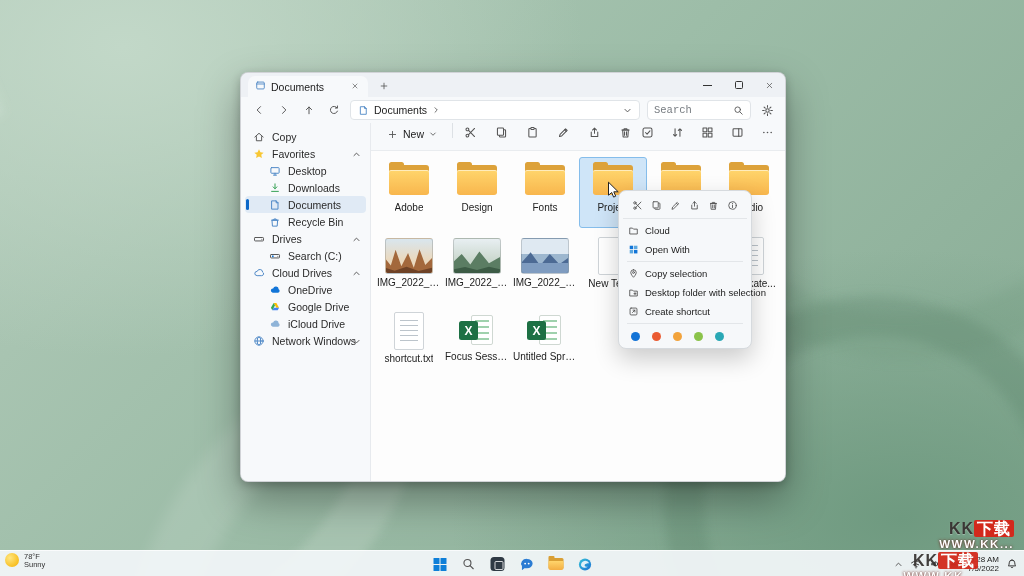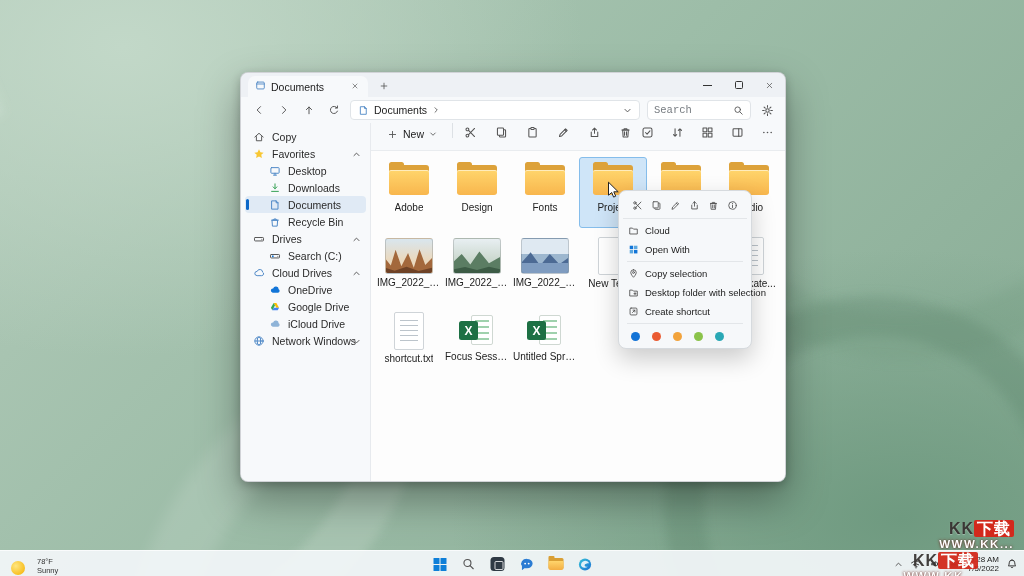--- a/index.html
+++ b/index.html
@@ -99,21 +99,21 @@
   .cm-item{display:flex;align-items:center;gap:6px;height:19px;padding:0 5px;border-radius:4px;white-space:nowrap}
   .cm-ic{display:flex;align-items:center;flex:0 0 auto}
   .cm-sep{height:1px;background:#e3e6e9;margin:2px 4px}
   .cm-dots{display:flex;align-items:center;gap:12px;padding:6px 8px 3px}
   .dot{width:9px;height:9px;border-radius:50%;flex:0 0 auto}
 
   .cursor{position:absolute;left:366px;top:108px;z-index:30;pointer-events:none}
 
   
   .taskbar{position:absolute;left:0;right:0;bottom:0;height:26px;background:rgba(241,245,248,.94);border-top:1px solid rgba(255,255,255,.7);z-index:50}
-  .tb-weather{position:absolute;left:6px;top:2px;display:flex;align-items:flex-end;gap:12px;height:22px;padding:0 5px;border-radius:4px}
+  .tb-weather{position:absolute;left:0;top:2px;display:flex;align-items:flex-start;gap:5px;height:22px;padding:0 5px;border-radius:4px}
   .sun{width:14px;height:14px;border-radius:50%;background:radial-gradient(circle at 35% 35%,#ffe680,#f8c023 70%,#eaa40e)}
   .wx-text{display:flex;flex-direction:column;line-height:1.12;font-size:7.5px;color:#333}
   .tb-center{position:absolute;left:50%;top:2px;transform:translateX(-50%);display:flex;gap:7px;align-items:center}
   .tb-btn{width:22px;height:22px;display:flex;align-items:center;justify-content:center;border-radius:4px}
   .winlogo{width:13px;height:13px;display:grid;grid-template-columns:1fr 1fr;grid-template-rows:1fr 1fr;gap:1px}
   .winlogo i{background:#0e7fd8;border-radius:.5px}
   .tv-ic{width:14px;height:14px;background:#2f3a44;border-radius:3.5px;position:relative}
   .tv-ic::after{content:"";position:absolute;left:3.5px;top:3.5px;width:7px;height:7px;border:1px solid rgba(255,255,255,.8);border-radius:1.5px}
   .tb-folder{position:relative;width:17px;height:14px}
   .tbf-back{position:absolute;left:1px;top:1px;width:15px;height:11px;background:#d99f35;border-radius:1.5px}

